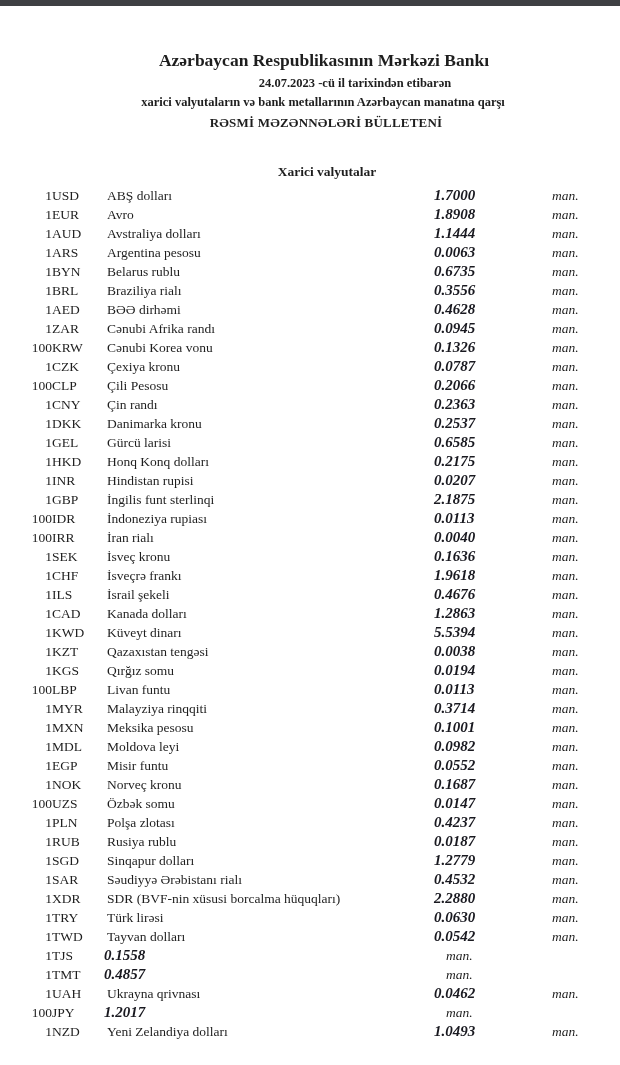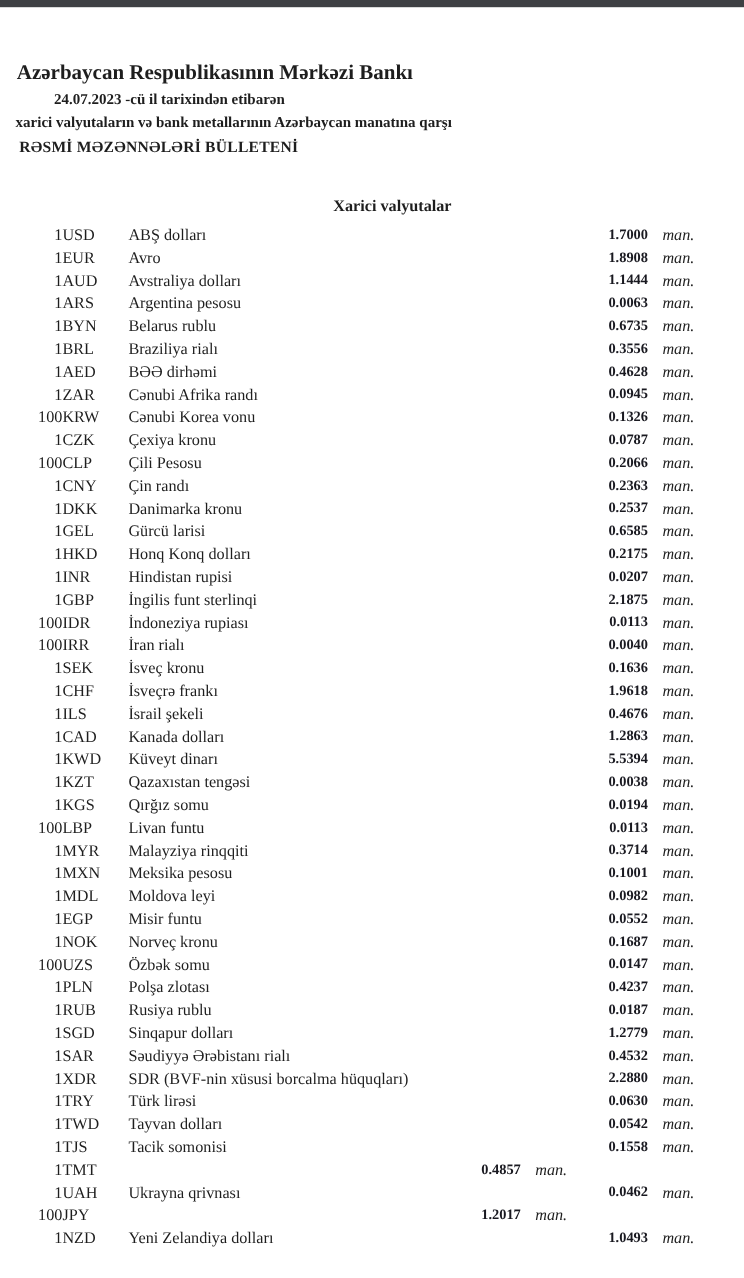--- a/index.html
+++ b/index.html
@@ -14,21 +14,21 @@
     height: 1065px;
     background: #ffffff;
     color: var(--text-color, #1e1e1e);
     overflow: hidden;
   }
   .top-bar {
     height: 6px;
     width: 100%;
     background: var(--top-bar-color, #3e4043);
   }
-  .header { padding-top: 44px; }
+  .header { padding-top: 44px; text-align: center; }
   .h-title {
     font-size: 17.5px;
     font-weight: bold;
     line-height: 21px;
     transform: translateX(14px);
   }
   .h-date {
     font-size: 12.5px;
     font-weight: bold;
     line-height: 15px;
@@ -65,23 +65,23 @@
     height: 19px;
     line-height: 19px;
     font-size: 13.5px;
     padding-right: 40px;
     white-space: nowrap;
   }
   .col-qty  { text-align: right; }
   .col-code { }
   .col-name { padding-left: 3px; overflow: hidden; }
   .col-rate {
-    text-align: right;
-    font-weight: bold;
-    font-size: 12px;
+    font-weight: bold;
+    font-style: italic;
+    font-size: 15px;
     color: var(--rate-color, #191920);
   }
   .col-unit { padding-left: 12px; font-style: italic; }
 </style>
 </head>
 <body>
 
 <div class="page">
   <div class="top-bar"></div>
 
@@ -371,21 +371,20 @@
       <div class="rate-row">
     <span class="col-qty">1</span>
     <span class="col-code">TWD</span>
     <span class="col-name">Tayvan dolları</span>
     <span class="col-rate">0.0542</span>
     <span class="col-unit">man.</span>
   </div>
       <div class="rate-row">
     <span class="col-qty">1</span>
     <span class="col-code">TJS</span>
-    <span class="col-name">Tacik somonisi</span>
     <span class="col-rate">0.1558</span>
     <span class="col-unit">man.</span>
   </div>
       <div class="rate-row">
     <span class="col-qty">1</span>
     <span class="col-code">TMT</span>
     <span class="col-rate">0.4857</span>
     <span class="col-unit">man.</span>
   </div>
       <div class="rate-row">

